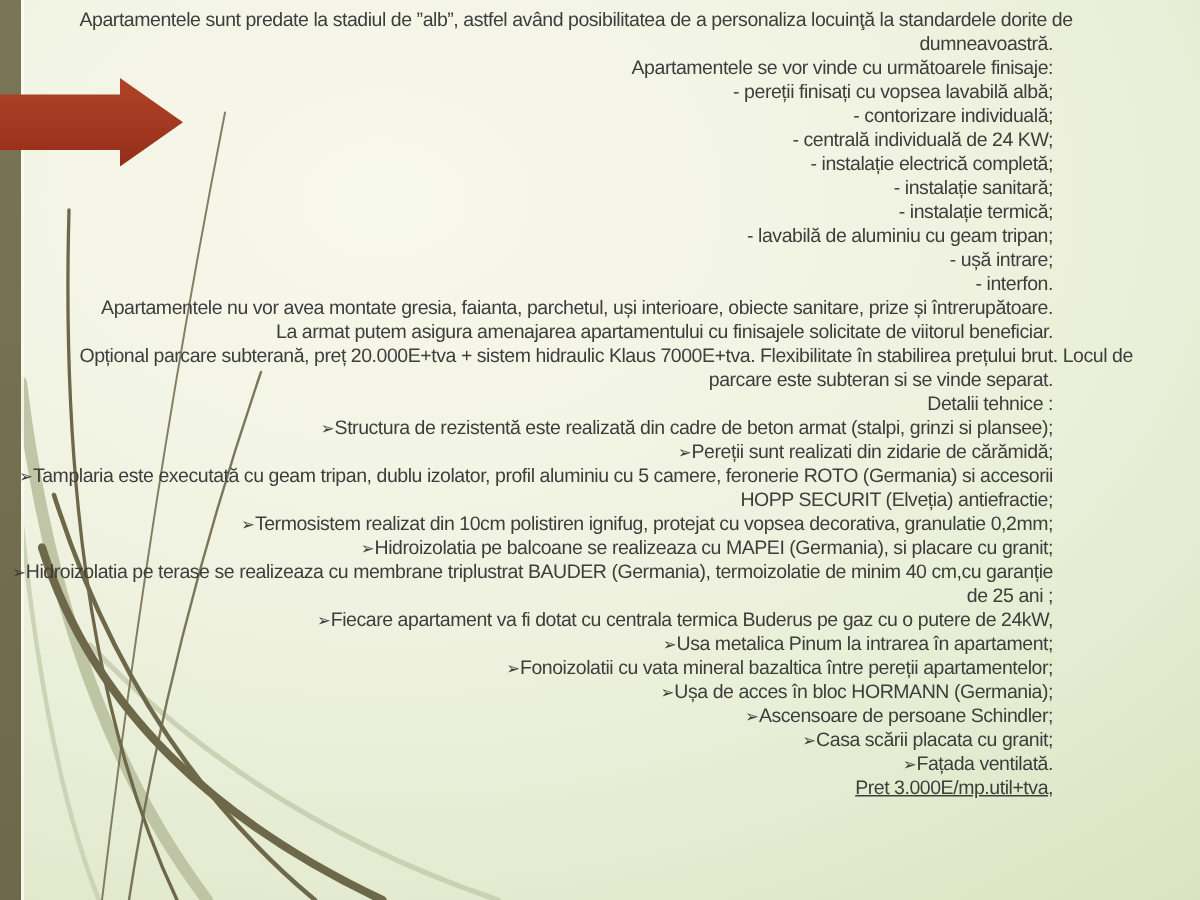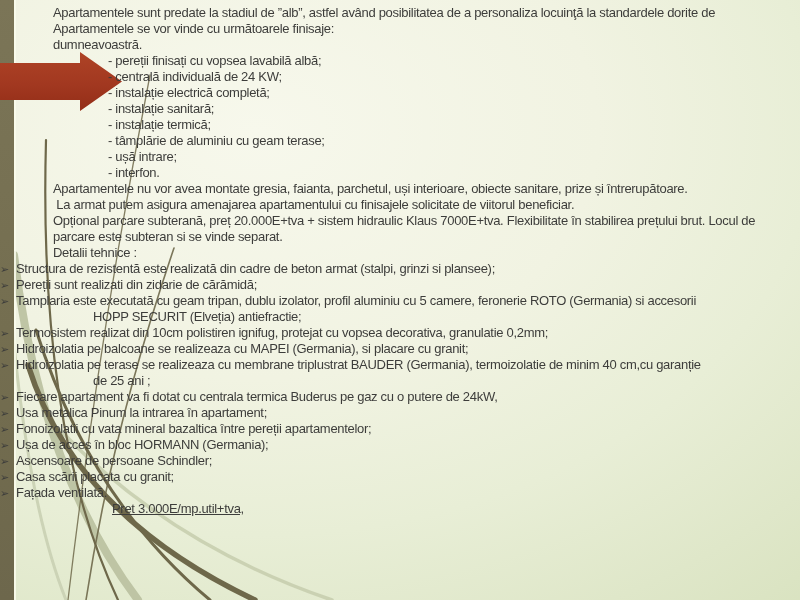--- a/index.html
+++ b/index.html
@@ -39,20 +39,21 @@
     clip-path: polygon(0 11px, 80px 11px, 80px 0, 122px 29.5px, 80px 59px, 80px 48px, 0 48px);
   }
   .text-block {
     position: absolute;
     left: 0; top: 5px;
     width: 702px;
     color: #3d3d3b;
     font-size: 13px;
     letter-spacing: -0.3px;
     line-height: 16px;
+    text-align: right;
   }
   .line {
     height: 16px;
     white-space: pre;
   }
   .l-para  { padding-left: 53px; }
   .l-dash  { padding-left: 108px; }
   .l-bullet{ }
   .l-cont  { padding-left: 93px; }
   .l-price { padding-left: 112px; text-decoration: underline; }
@@ -81,28 +82,29 @@
       <path d="M28,365 Q75,515 255,600" stroke="#6e684a" stroke-width="5.5"></path>
     </g>
   </svg>
 
   <div class="side-bar"></div>
 
   <div class="red-arrow"></div>
 
   <div class="text-block">
       <div class="line l-para">Apartamentele sunt predate la stadiul de ”alb”, astfel având posibilitatea de a personaliza locuinţă la standardele dorite de</div>
+      <div class="line l-para">dumneavoastră.</div>
       <div class="line l-para">Apartamentele se vor vinde cu următoarele finisaje:</div>
-      <div class="line l-para">dumneavoastră.</div>
       <div class="line l-dash">- pereții finisați cu vopsea lavabilă albă;</div>
+      <div class="line l-dash">- contorizare individuală;</div>
       <div class="line l-dash">- centrală individuală de 24 KW;</div>
       <div class="line l-dash">- instalație electrică completă;</div>
       <div class="line l-dash">- instalație sanitară;</div>
       <div class="line l-dash">- instalație termică;</div>
-      <div class="line l-dash">- tâmplărie de aluminiu cu geam terase;</div>
+      <div class="line l-dash">- lavabilă de aluminiu cu geam tripan;</div>
       <div class="line l-dash">- ușă intrare;</div>
       <div class="line l-dash">- interfon.</div>
       <div class="line l-para">Apartamentele nu vor avea montate gresia, faianta, parchetul, uși interioare, obiecte sanitare, prize și întrerupătoare.</div>
       <div class="line l-para"> La armat putem asigura amenajarea apartamentului cu finisajele solicitate de viitorul beneficiar.</div>
       <div class="line l-para">Opțional parcare subterană, preț 20.000E+tva + sistem hidraulic Klaus 7000E+tva. Flexibilitate în stabilirea prețului brut. Locul de</div>
       <div class="line l-para">parcare este subteran si se vinde separat.</div>
       <div class="line l-para">Detalii tehnice :</div>
       <div class="line l-bullet"><span class="blt">➢</span><span>Structura de rezistentă este realizată din cadre de beton armat (stalpi, grinzi si plansee);</span></div>
       <div class="line l-bullet"><span class="blt">➢</span><span>Pereții sunt realizati din zidarie de cărămidă;</span></div>
       <div class="line l-bullet"><span class="blt">➢</span><span>Tamplaria este executată cu geam tripan, dublu izolator, profil aluminiu cu 5 camere, feronerie ROTO (Germania) si accesorii</span></div>

